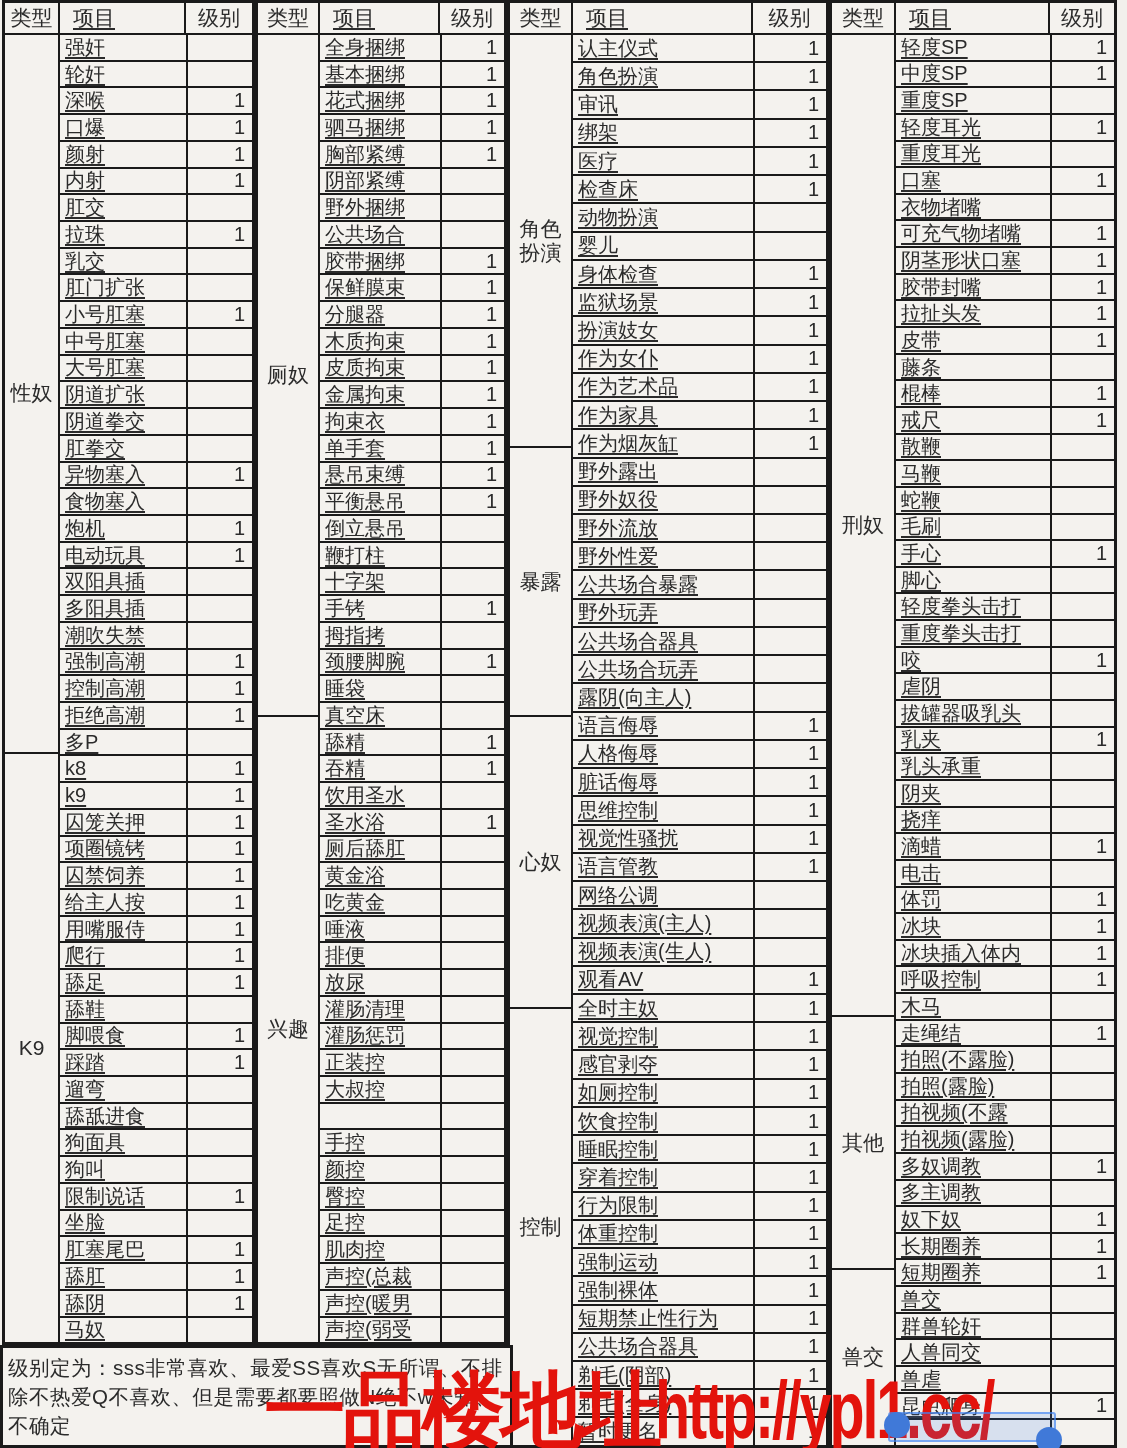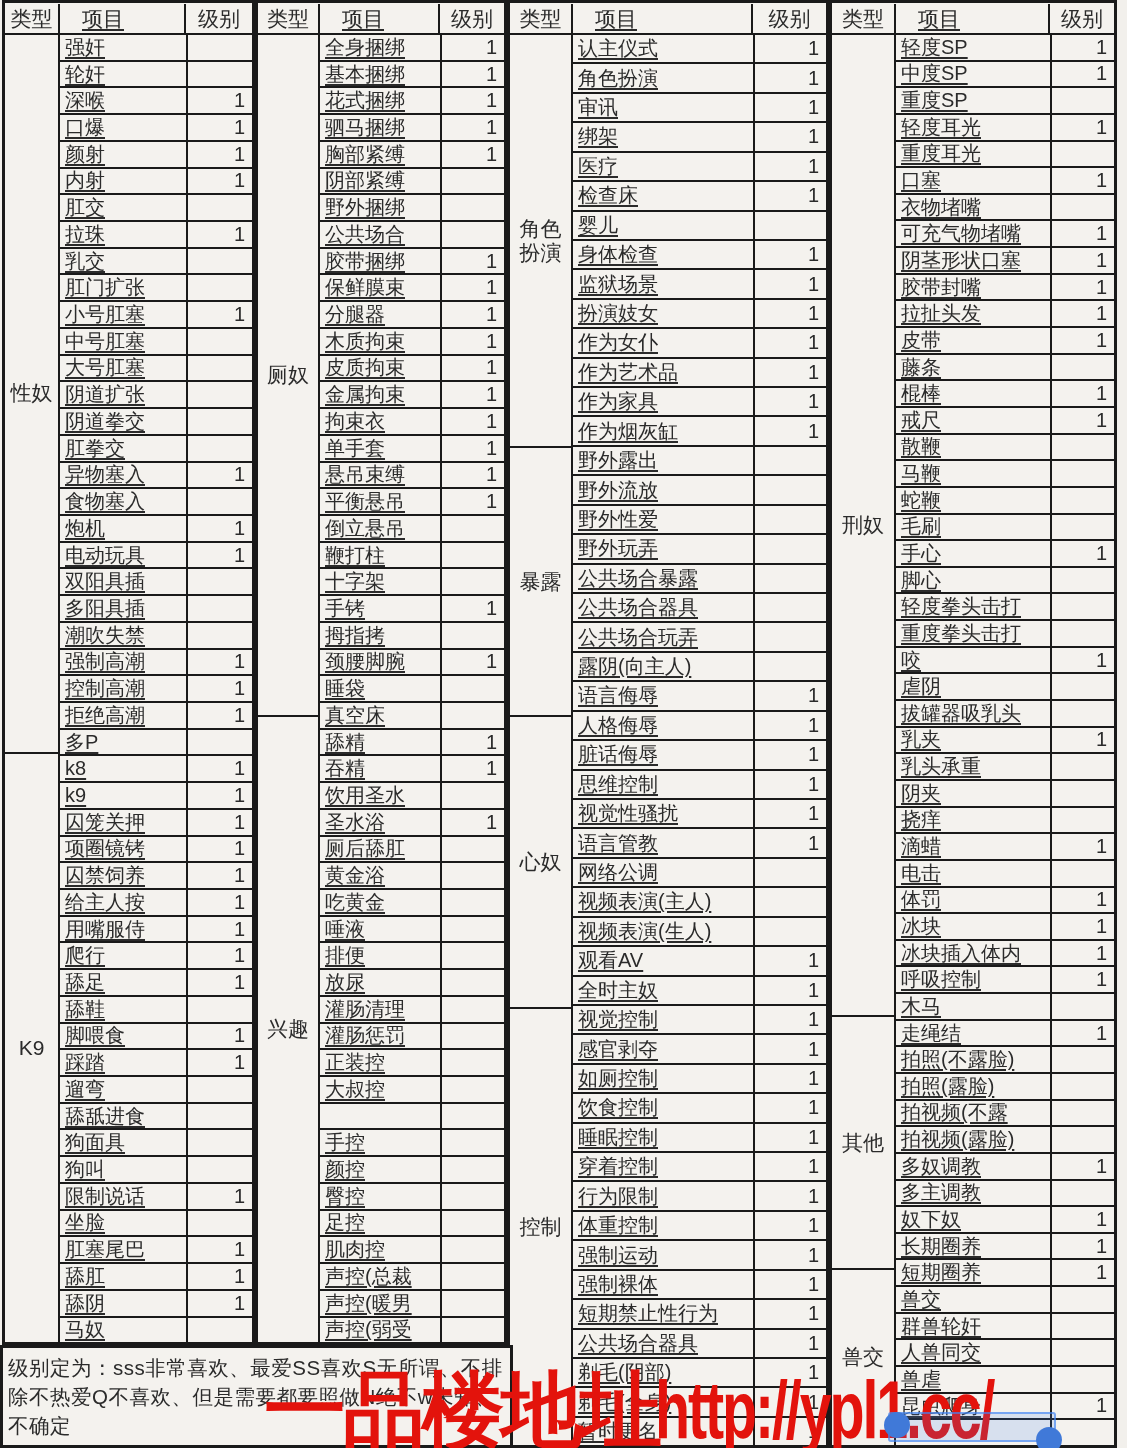--- a/index.html
+++ b/index.html
@@ -9,27 +9,27 @@
     font-family:"Liberation Sans","DejaVu Sans",sans-serif;
     color:#2b2b2b;
   }
   .group{
     position:absolute;top:0;
     border:3px solid #1a1a1a;
     box-sizing:border-box;
     display:flex;flex-direction:column;
     background:#f4f2ee;
   }
-  .ghead{display:flex;height:30px;border-bottom:2px solid #1a1a1a;flex:none;align-items:center;}
+  .ghead{display:flex;height:30px;border-bottom:2px solid #1a1a1a;flex:none;}
   .ghead .hcell{
     box-sizing:border-box;font-size:21px;line-height:29px;
     overflow:hidden;white-space:nowrap;
   }
   .h-type{border-right:2px solid #1a1a1a;text-align:center;}
-  .h-item{flex:1;border-right:2px solid #1a1a1a;padding-left:22px;text-decoration:underline;text-underline-offset:3px;}
+  .h-item{flex:1;border-right:2px solid #1a1a1a;padding-left:13px;text-decoration:underline;text-underline-offset:3px;}
   .h-level{text-align:center;}
   .gbody{display:flex;flex:1;min-height:0;}
   .typecol{display:flex;flex-direction:column;border-right:2px solid #1a1a1a;box-sizing:border-box;}
   .catcell{
     display:flex;align-items:center;justify-content:center;text-align:center;
     font-size:21px;line-height:1.15;box-sizing:border-box;overflow:hidden;
     word-break:break-all;padding:0 3px;
   }
   .catcell + .catcell{border-top:2px solid #1a1a1a;}
   .itemscol{flex:1;display:flex;flex-direction:column;min-width:0;}
@@ -737,20 +737,26 @@
             <div class="cell-level" style="width: 73px;">1</div>
           </div>
           <div class="trow">
             <div class="cell-item">
               <span>检查床</span>
             </div>
             <div class="cell-level" style="width: 73px;">1</div>
           </div>
           <div class="trow">
             <div class="cell-item">
+              <span>动物扮演</span>
+            </div>
+            <div class="cell-level" style="width: 73px;"></div>
+          </div>
+          <div class="trow">
+            <div class="cell-item">
               <span>婴儿</span>
             </div>
             <div class="cell-level" style="width: 73px;"></div>
           </div>
           <div class="trow">
             <div class="cell-item">
               <span>身体检查</span>
             </div>
             <div class="cell-level" style="width: 73px;">1</div>
           </div>
@@ -791,39 +797,45 @@
             <div class="cell-level" style="width: 73px;">1</div>
           </div>
           <div class="trow">
             <div class="cell-item">
               <span>野外露出</span>
             </div>
             <div class="cell-level" style="width: 73px;"></div>
           </div>
           <div class="trow">
             <div class="cell-item">
+              <span>野外奴役</span>
+            </div>
+            <div class="cell-level" style="width: 73px;"></div>
+          </div>
+          <div class="trow">
+            <div class="cell-item">
               <span>野外流放</span>
             </div>
             <div class="cell-level" style="width: 73px;"></div>
           </div>
           <div class="trow">
             <div class="cell-item">
               <span>野外性爱</span>
             </div>
             <div class="cell-level" style="width: 73px;"></div>
           </div>
           <div class="trow">
             <div class="cell-item">
+              <span>公共场合暴露</span>
+            </div>
+            <div class="cell-level" style="width: 73px;"></div>
+          </div>
+          <div class="trow">
+            <div class="cell-item">
               <span>野外玩弄</span>
-            </div>
-            <div class="cell-level" style="width: 73px;"></div>
-          </div>
-          <div class="trow">
-            <div class="cell-item">
-              <span>公共场合暴露</span>
             </div>
             <div class="cell-level" style="width: 73px;"></div>
           </div>
           <div class="trow">
             <div class="cell-item">
               <span>公共场合器具</span>
             </div>
             <div class="cell-level" style="width: 73px;"></div>
           </div>
           <div class="trow">

